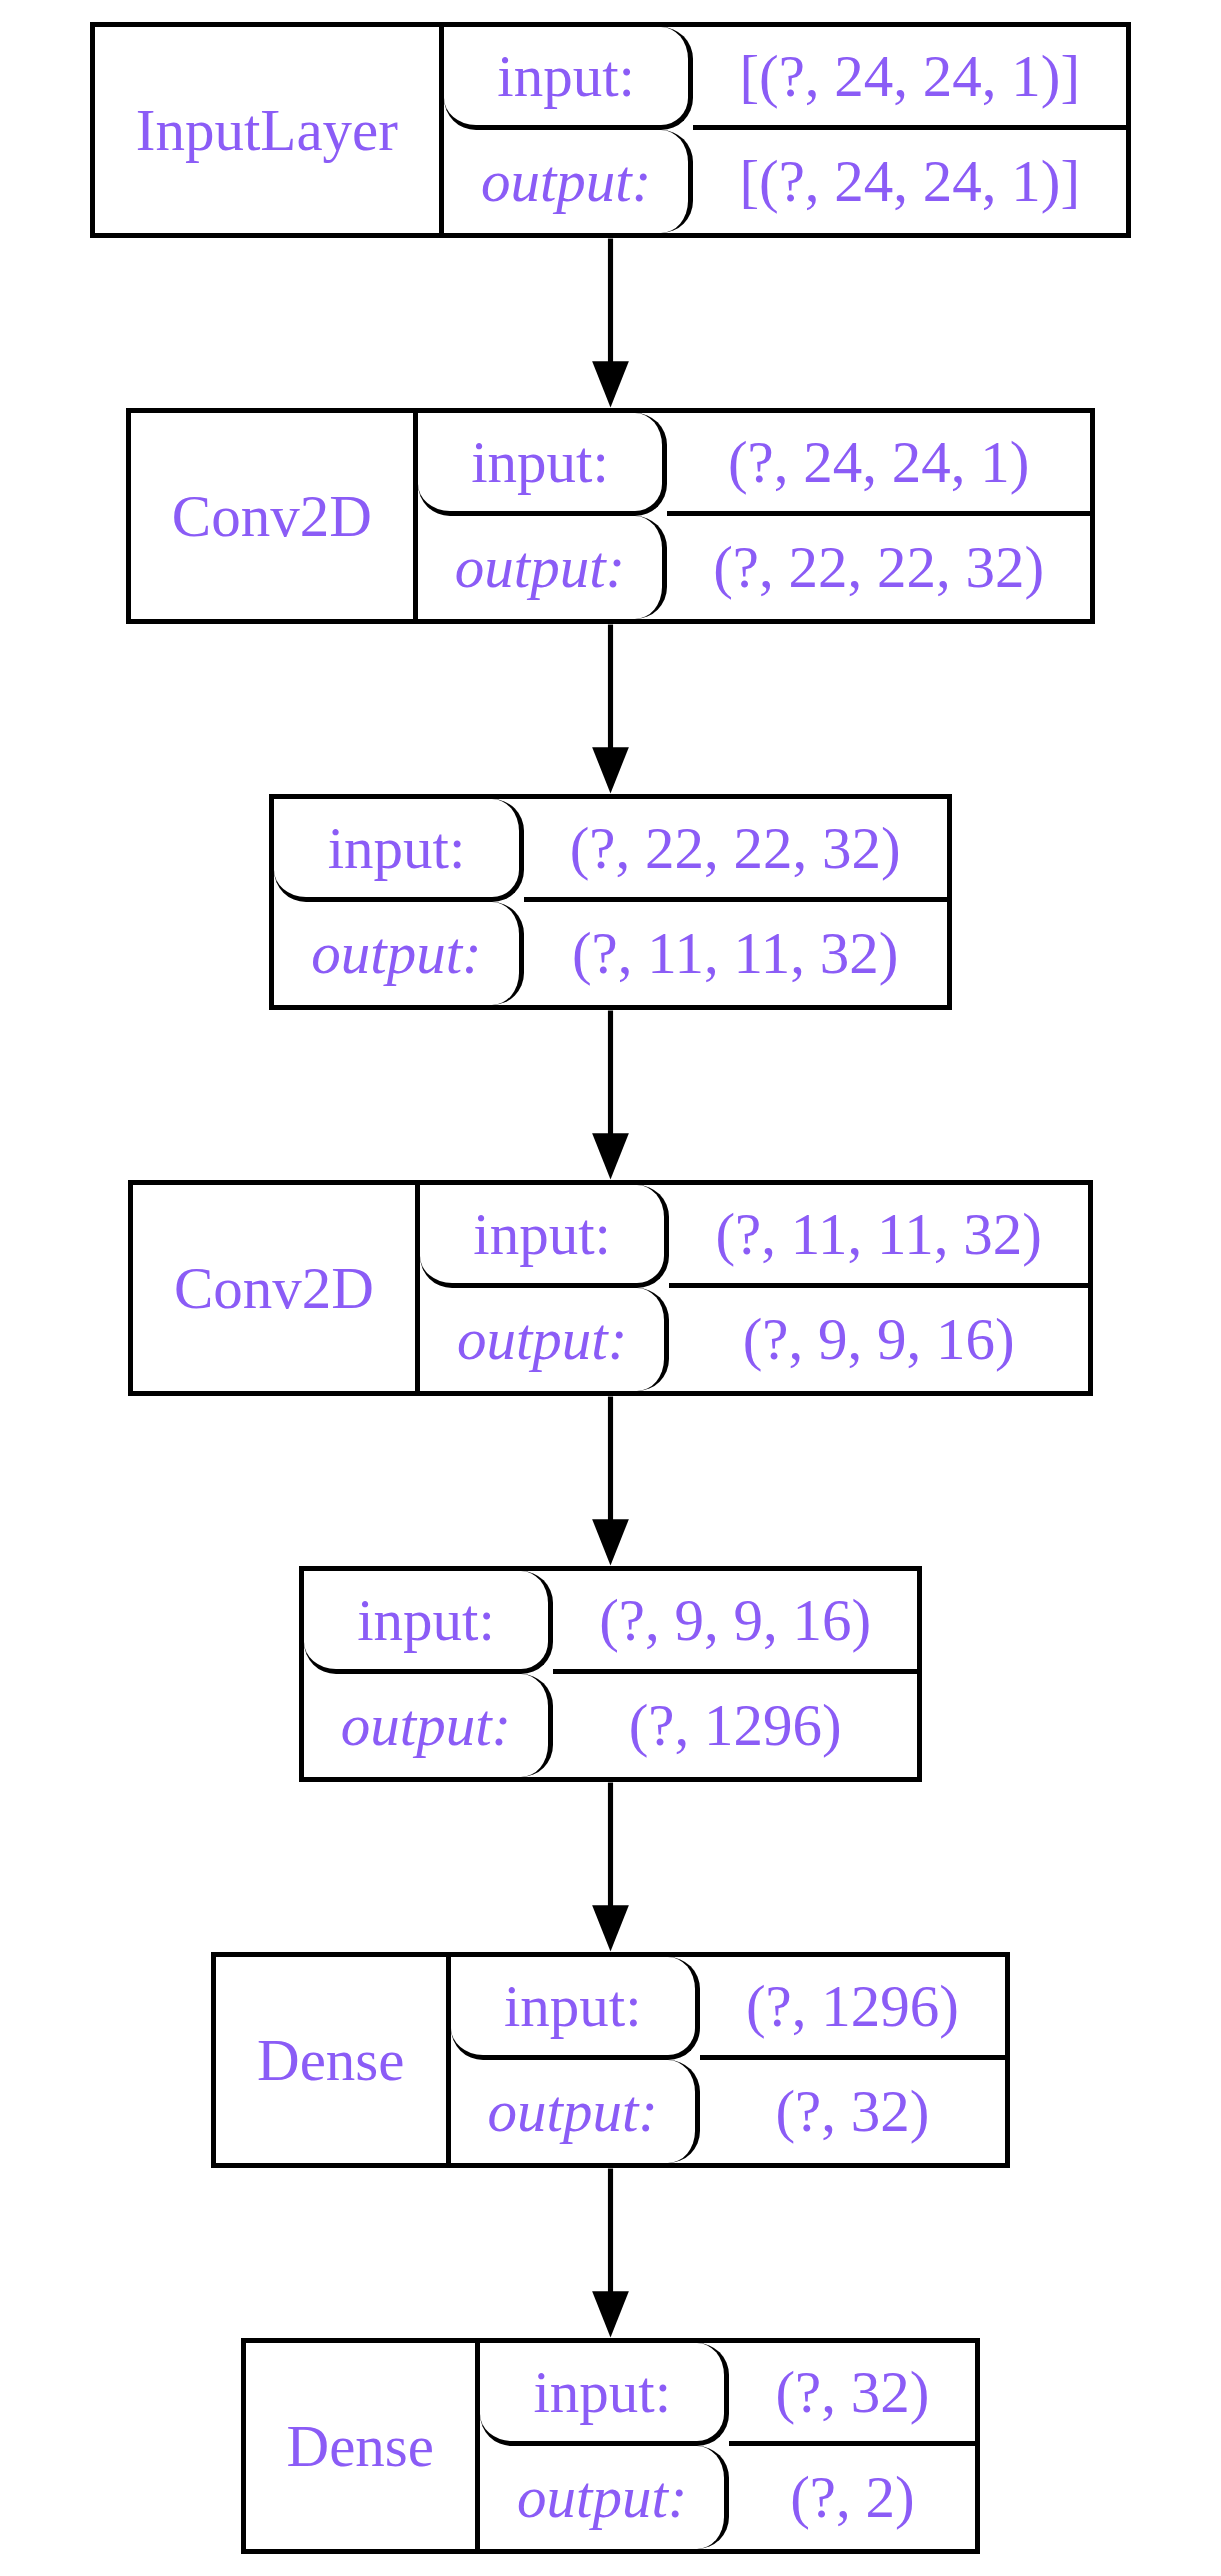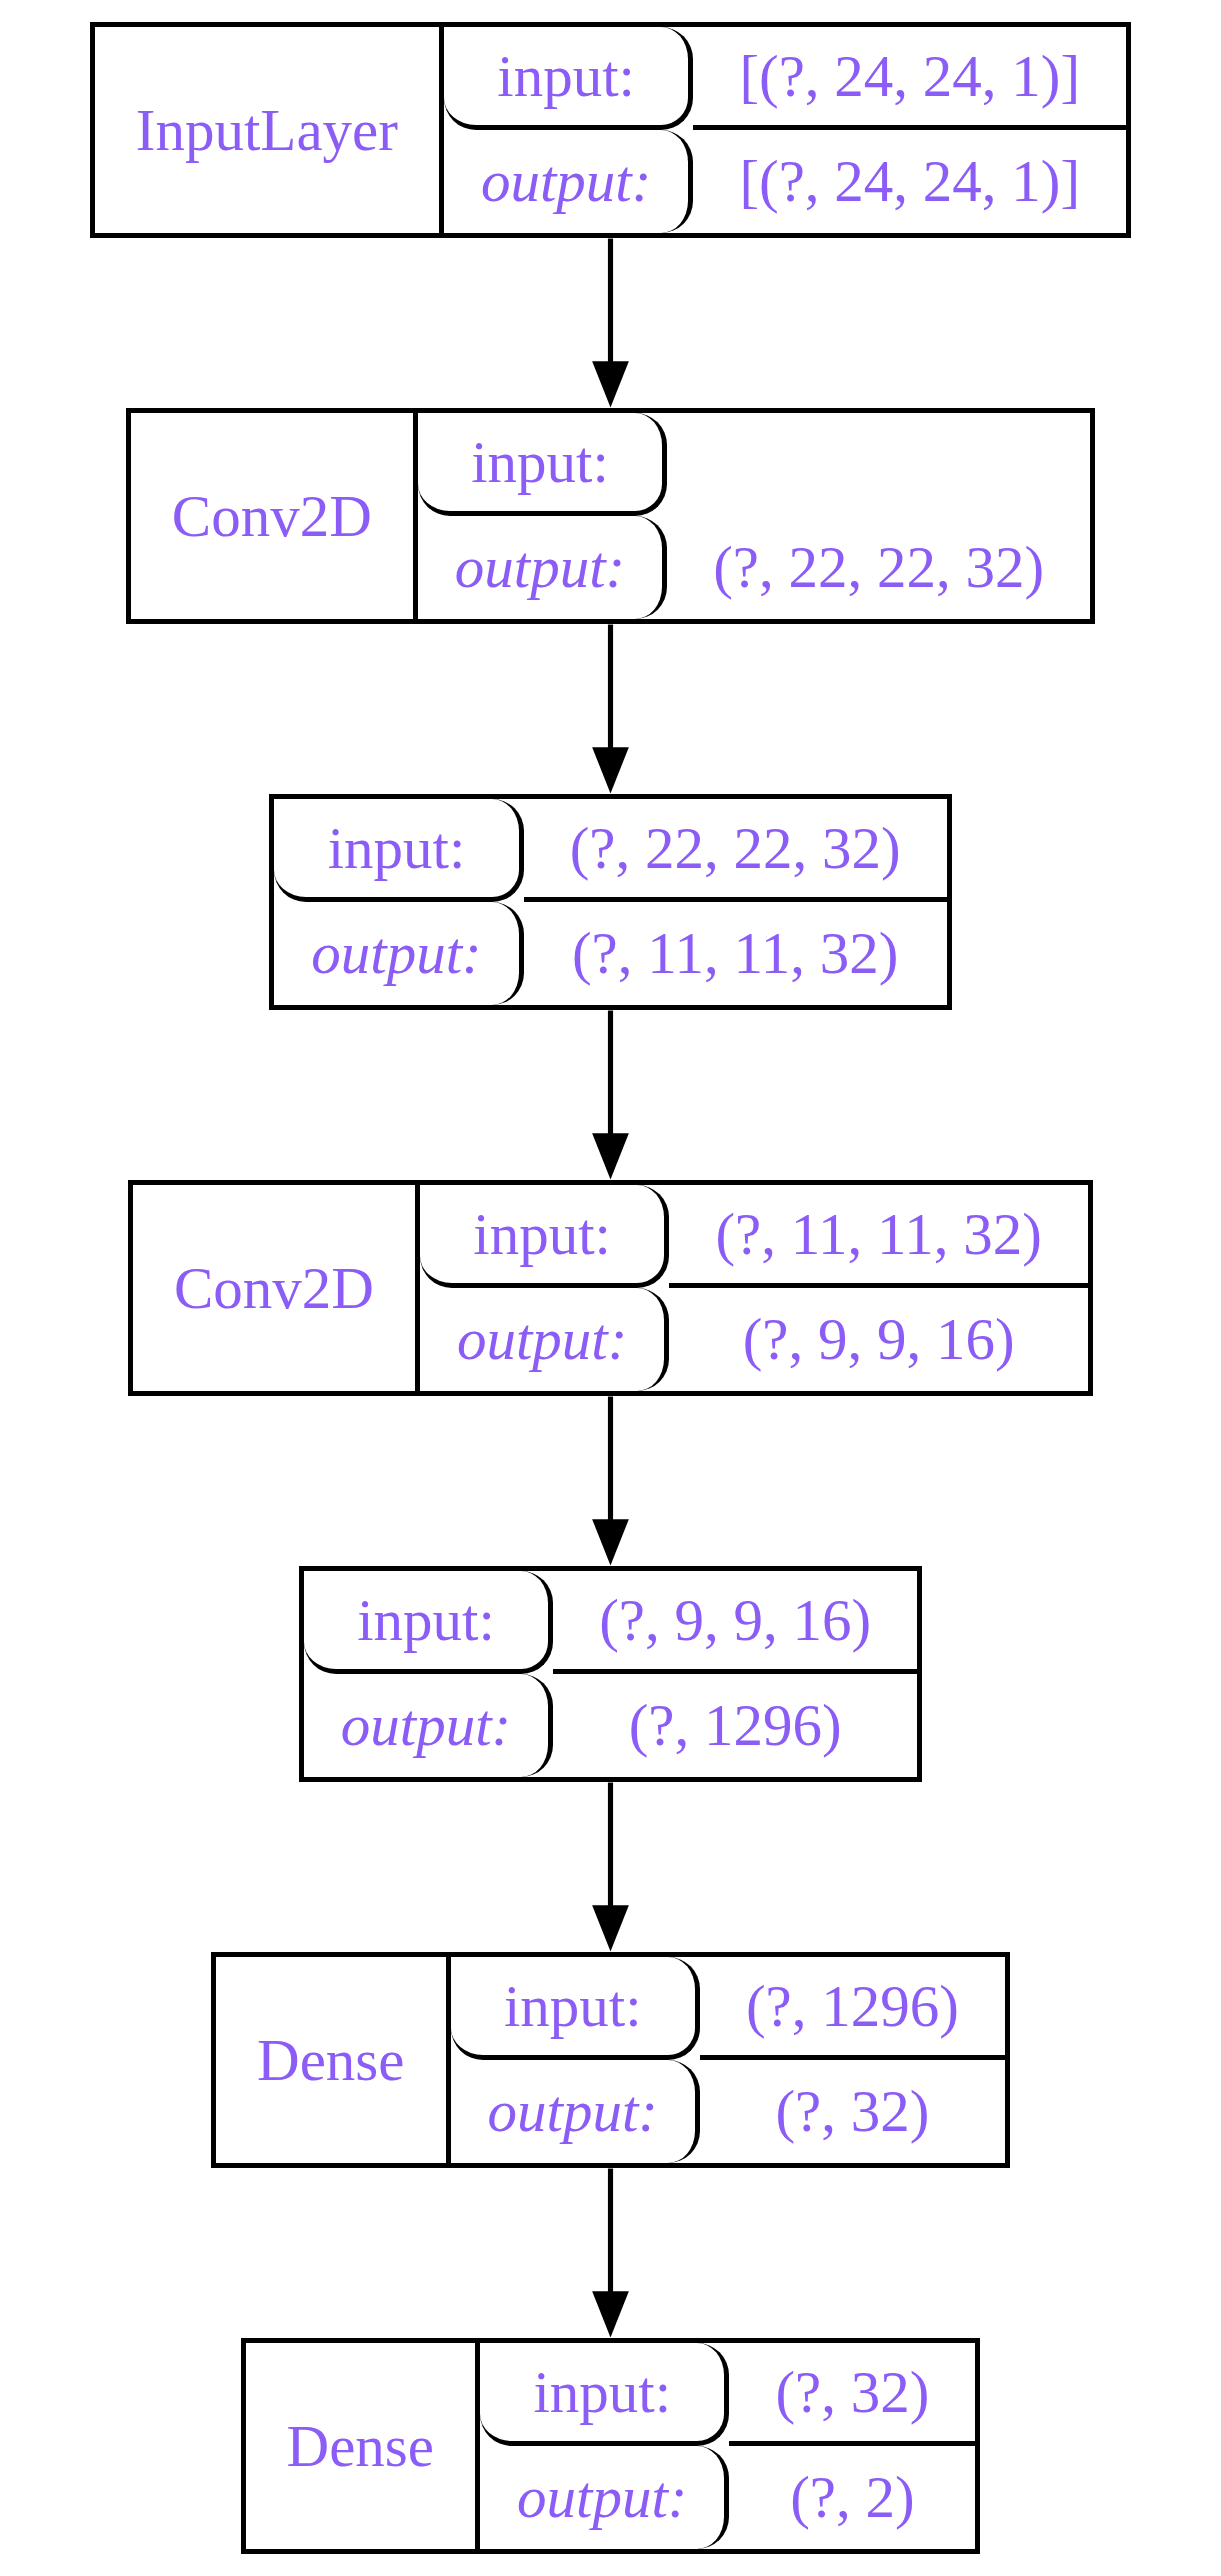--- a/index.html
+++ b/index.html
@@ -79,20 +79,21 @@
   <div class="edge">
     <svg width="47" height="170" viewBox="0 0 64 230">
       <rect x="28.5" y="0" width="7" height="172" fill="#000000"></rect>
       <polygon points="7,167 57,167 32,230" fill="#000000"></polygon>
     </svg>
   </div>
 
   <div class="layer-box">
     <div class="cell name">Conv2D</div>
     <div class="cell key r1 k1">input:</div>
+    <div class="cell val r1 v1">(?, 24, 24, 1)</div>
     <div class="cell key k2">output:</div>
     <div class="cell val v2">(?, 22, 22, 32)</div>
   </div>
 
   <div class="edge">
     <svg width="47" height="170" viewBox="0 0 64 230">
       <rect x="28.5" y="0" width="7" height="172" fill="#000000"></rect>
       <polygon points="7,167 57,167 32,230" fill="#000000"></polygon>
     </svg>
   </div>

